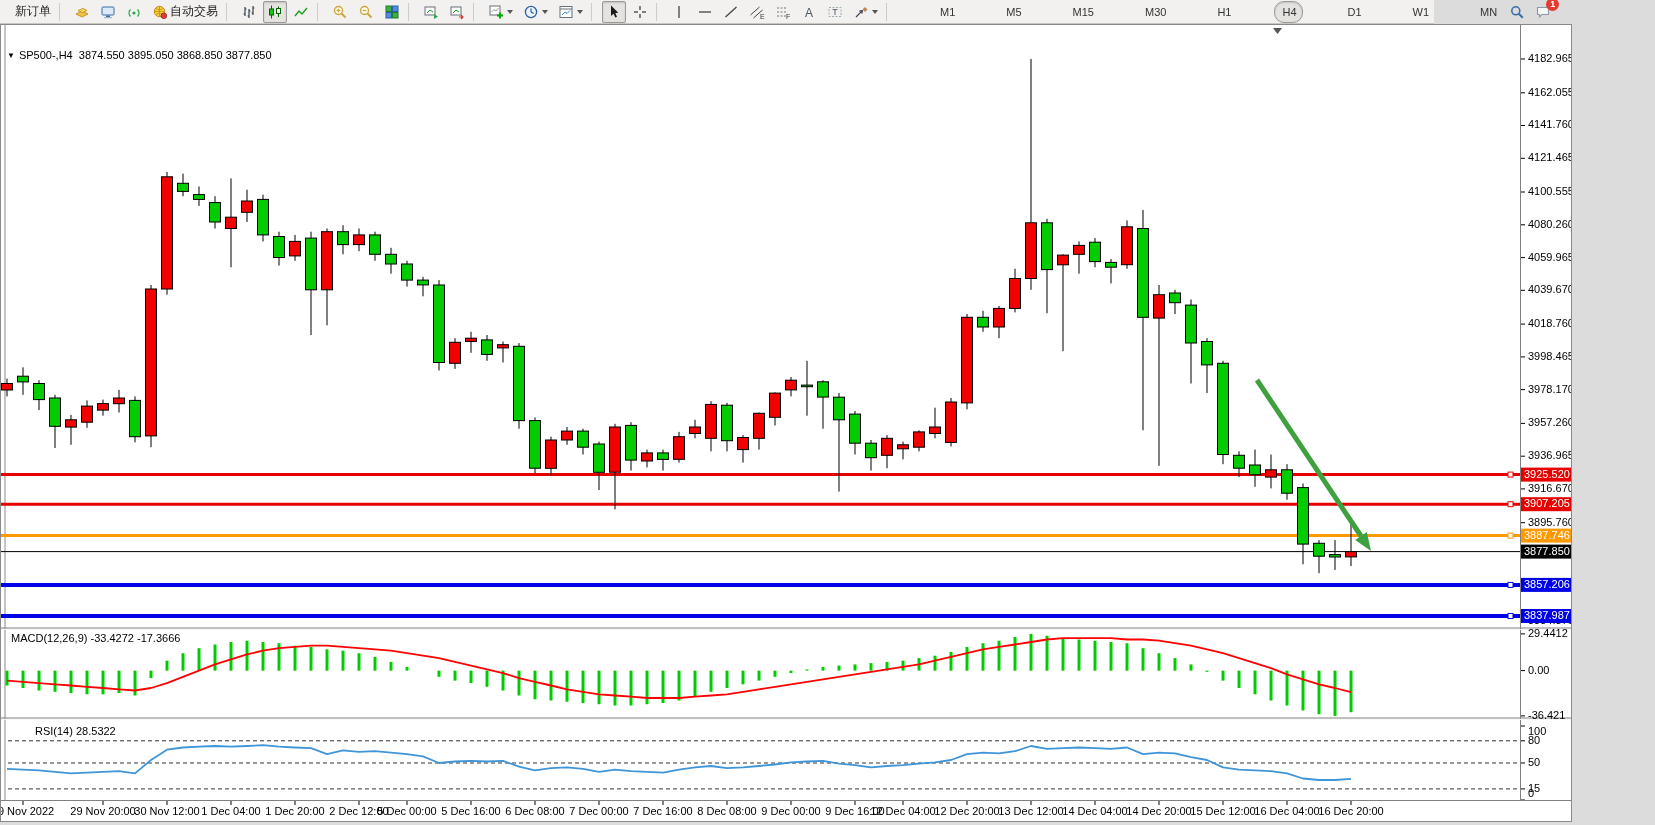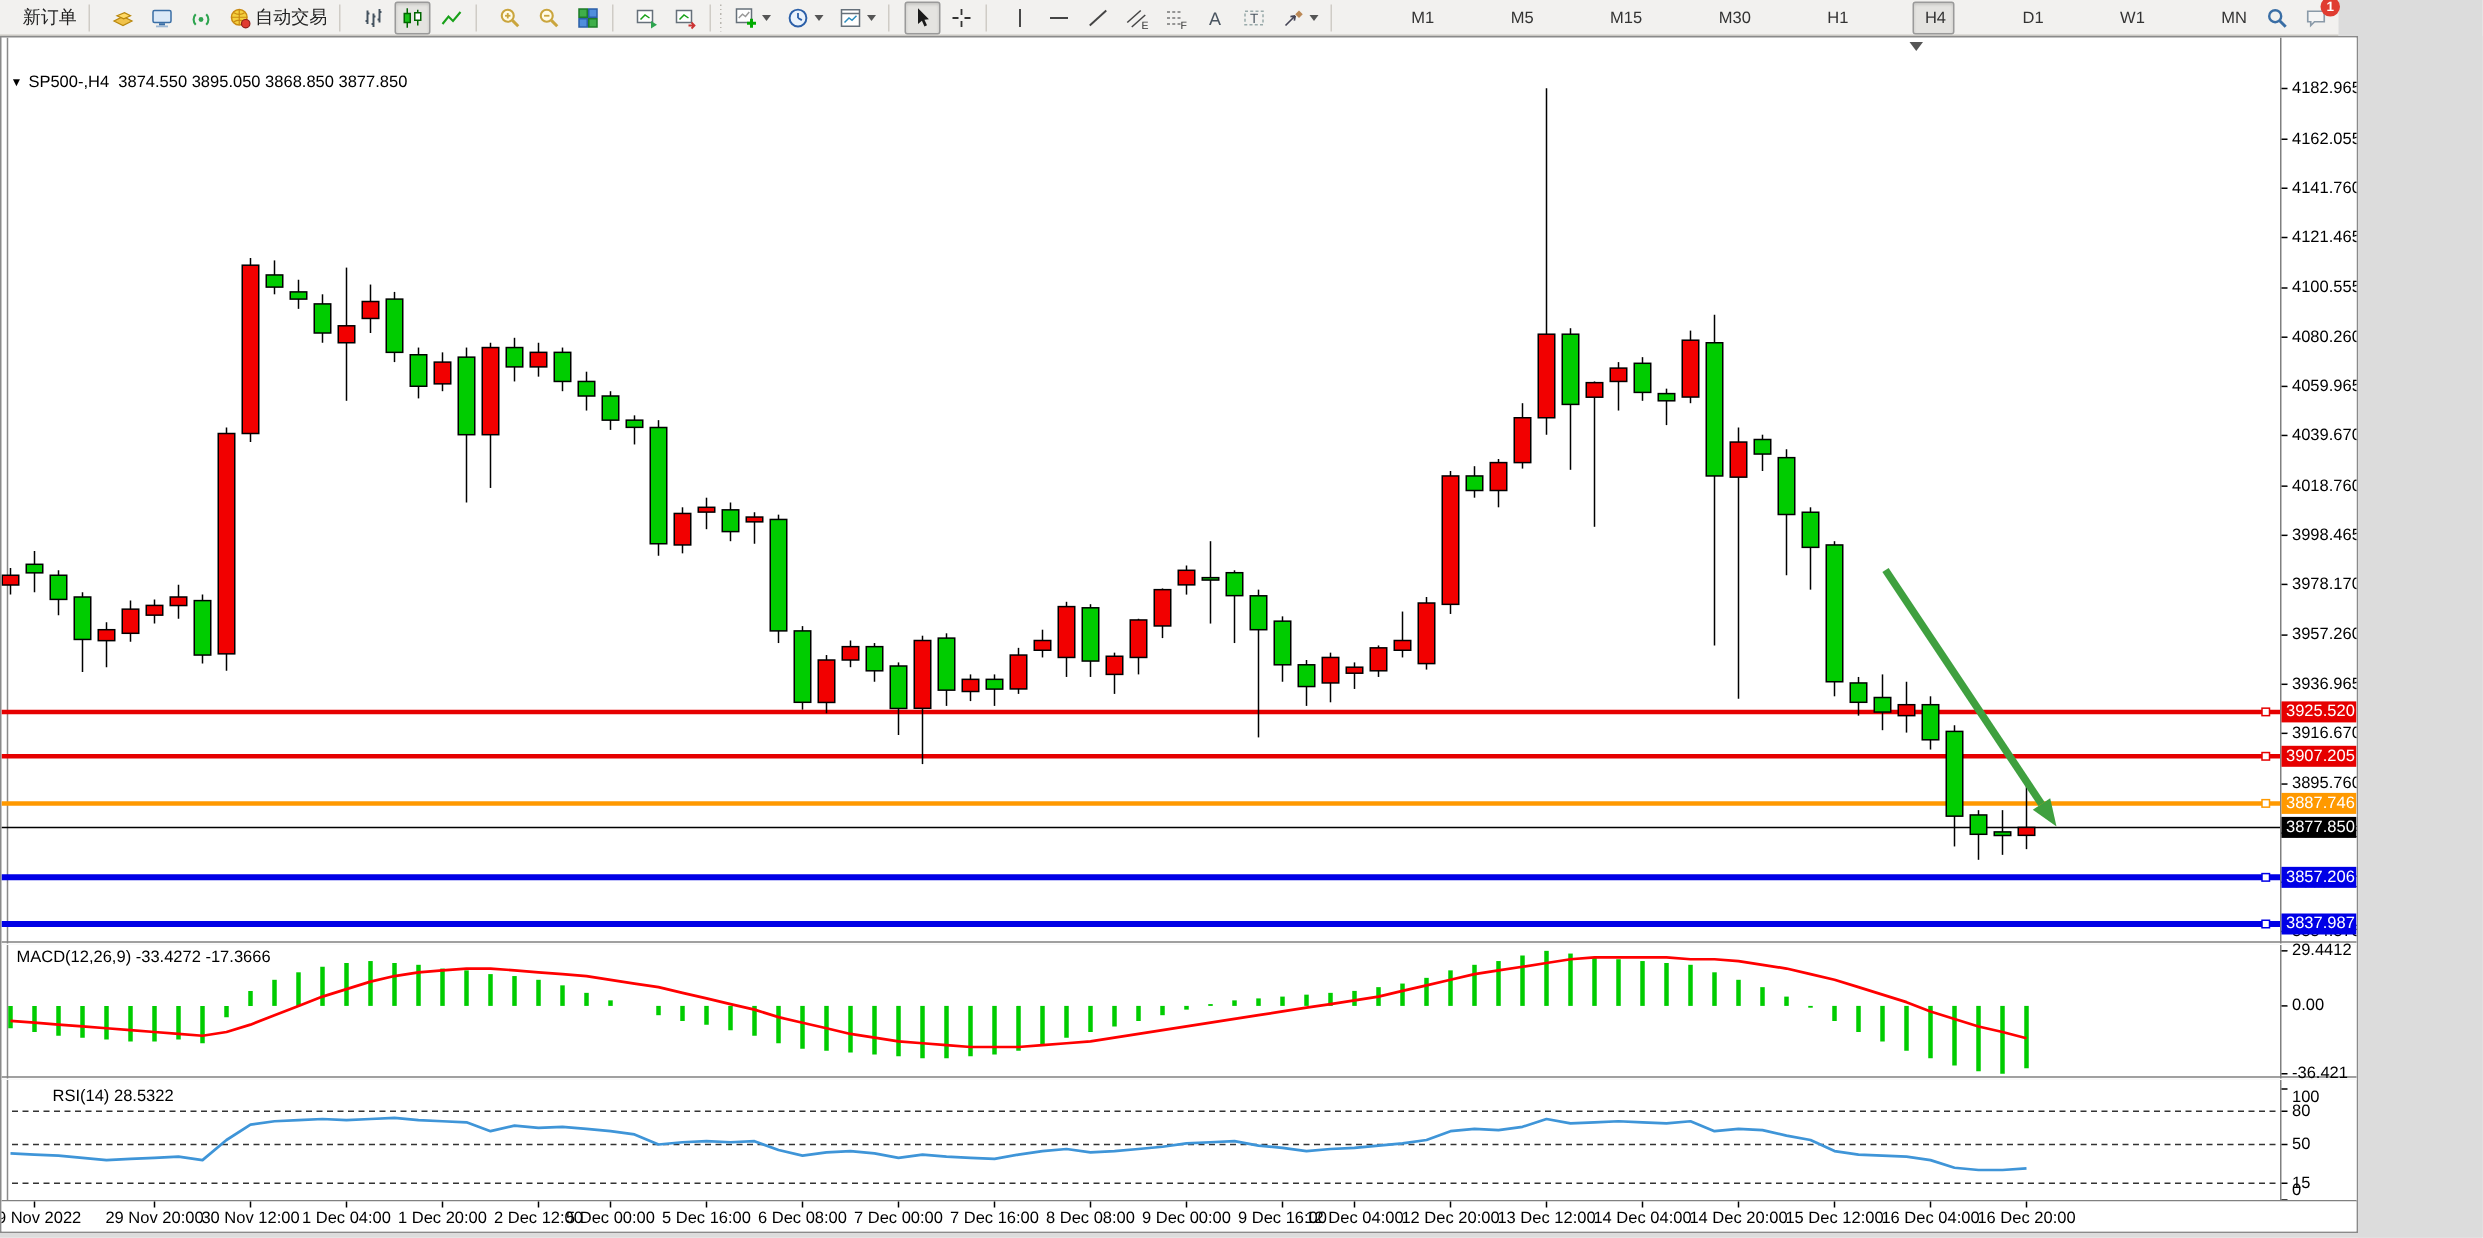--- a/index.html
+++ b/index.html
@@ -1,17 +1,17 @@
 <!DOCTYPE html>
 <html><head>
 <meta charset="utf-8">
 <style>
   html,body{margin:0;padding:0;width:1655px;height:825px;overflow:hidden;
     background:#dcdcdc;font-family:"Liberation Sans",sans-serif;-webkit-font-smoothing:none;}
-  #toolbar{position:absolute;left:0;top:0;width:1559px;height:24px;background:#f2f1ef;
+  #toolbar{position:absolute;left:0;top:0;width:1434px;height:24px;background:#f2f1ef;
     border-bottom:1px solid #c9c7c2;display:flex;align-items:center;padding:0 2px;box-sizing:border-box;}
   .tbtn{height:20px;display:flex;align-items:center;padding:0 3px;margin:0 1px;border:1px solid transparent;
     border-radius:2px;cursor:default;font-size:12px;color:#222;white-space:nowrap;}
   .tbtn.active{border:1px solid #9a9a9a;background:#e4e3e0;box-shadow:inset 0 1px 2px rgba(0,0,0,.15);}
   .tbtn .tlabel{margin-left:2px;}
   .tbtn.period{font-size:11px;padding:0 5px;color:#333;margin-left:36px;}
   .ticon{width:16px;height:16px;display:inline-block;}
   .ticon svg{width:16px;height:16px;display:block;}
   .dd{width:0;height:0;border-left:3px solid transparent;border-right:3px solid transparent;
     border-top:4px solid #555;margin-left:3px;}
@@ -296,21 +296,21 @@
     </div>
     <div class="tbtn period" style="position: relative;">
       <span class="tlabel">M15</span>
     </div>
     <div class="tbtn period" style="position: relative;">
       <span class="tlabel">M30</span>
     </div>
     <div class="tbtn period" style="position: relative; text-align: center;">
       <span class="tlabel">H1</span>
     </div>
-    <div class="tbtn period active" style="position: relative;">
+    <div class="tbtn period active" style="position: relative; border-radius: 10px;">
       <span class="tlabel">H4</span>
     </div>
     <div class="tbtn period" style="position: relative;">
       <span class="tlabel">D1</span>
     </div>
     <div class="tbtn period" style="position: relative;">
       <span class="tlabel">W1</span>
     </div>
     <div class="tbtn period" style="position: relative;">
       <span class="tlabel">MN</span>

